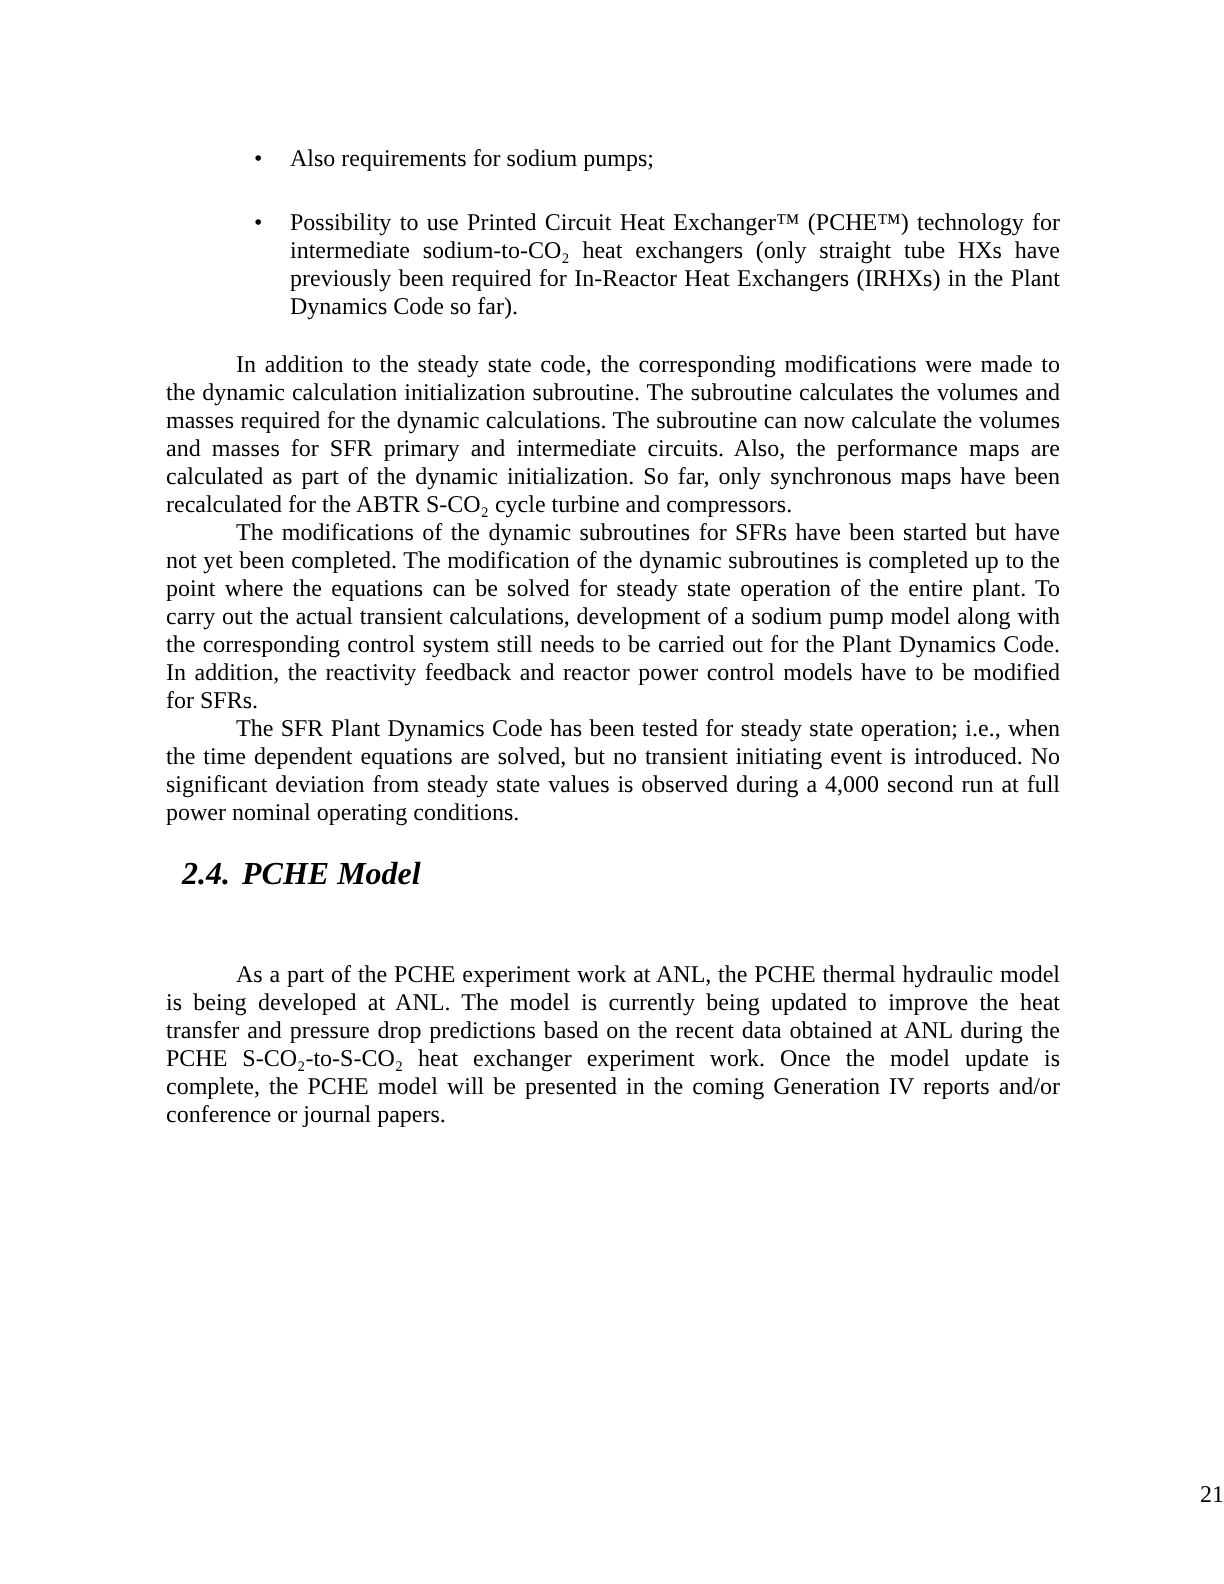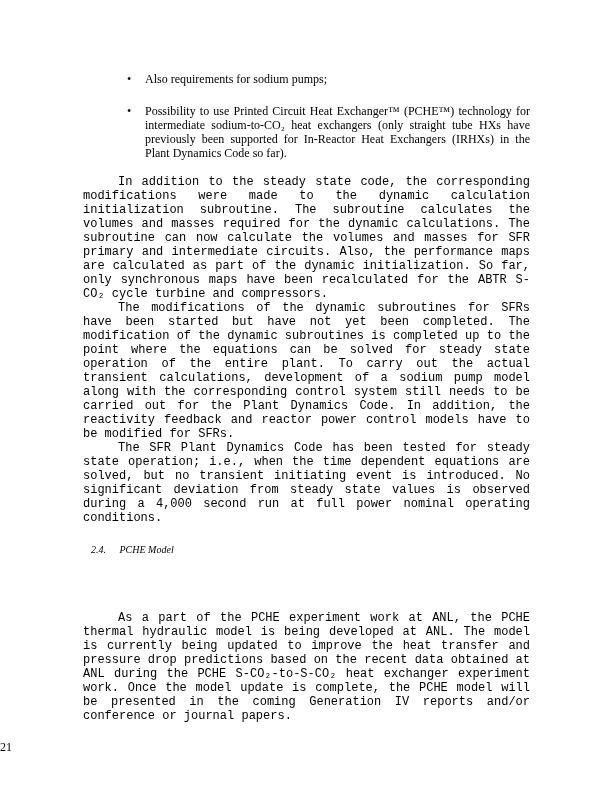--- a/index.html
+++ b/index.html
@@ -29,53 +29,52 @@
   .bullet-row + .bullet-row { margin-top: 18px; }
   .bullet-marker {
     position: absolute;
     left: 44px;
     top: 0;
   }
   .body-para {
     margin: 0;
     text-align: justify;
     text-indent: 35px;
-    font-family: Liberation Mono, monospace;
   }
   .section-heading {
-    margin: 18px 0 54px 0;
+    margin: 18px 0 35px 0;
     padding-left: 8px;
-    font-size: 10px;
+    font-size: 16px;
     line-height: 14px;
-    font-weight: normal;
+    font-weight: bold;
     font-style: italic;
   }
   .sec-num { display: inline-block; width: 26px; }
   .page-footer {
     position: absolute;
     top: 740px;
     left: 0;
     width: 100%;
-    text-align: left;
+    text-align: right;
   }
 </style>
 </head>
 <body>
 
 <div class="page">
   <div class="content">
 
     <div class="bullet-list">
       <div class="bullet-row">
         <span class="bullet-marker">•</span>
         <span>Also requirements for sodium pumps;</span>
       </div>
       <div class="bullet-row">
         <span class="bullet-marker">•</span>
-        <span>Possibility to use Printed Circuit Heat Exchanger™ (PCHE™) technology for intermediate sodium-to-CO₂ heat exchangers (only straight tube HXs have previously been supported for In-Reactor Heat Exchangers (IRHXs) in the Plant Dynamics Code so far).</span>
+        <span>Possibility to use Printed Circuit Heat Exchanger™ (PCHE™) technology for intermediate sodium-to-CO₂ heat exchangers (only straight tube HXs have previously been required for In-Reactor Heat Exchangers (IRHXs) in the Plant Dynamics Code so far).</span>
       </div>
     </div>
 
     <p class="body-para">In addition to the steady state code, the corresponding modifications were made to the dynamic calculation initialization subroutine. The subroutine calculates the volumes and masses required for the dynamic calculations. The subroutine can now calculate the volumes and masses for SFR primary and intermediate circuits. Also, the performance maps are calculated as part of the dynamic initialization. So far, only synchronous maps have been recalculated for the ABTR S-CO₂ cycle turbine and compressors.</p>
     <p class="body-para">The modifications of the dynamic subroutines for SFRs have been started but have not yet been completed. The modification of the dynamic subroutines is completed up to the point where the equations can be solved for steady state operation of the entire plant. To carry out the actual transient calculations, development of a sodium pump model along with the corresponding control system still needs to be carried out for the Plant Dynamics Code. In addition, the reactivity feedback and reactor power control models have to be modified for SFRs.</p>
     <p class="body-para">The SFR Plant Dynamics Code has been tested for steady state operation; i.e., when the time dependent equations are solved, but no transient initiating event is introduced. No significant deviation from steady state values is observed during a 4,000 second run at full power nominal operating conditions.</p>
 
     <h2 class="section-heading">
       <span class="sec-num">2.4.</span>
       <span class="sec-title">PCHE Model</span>

